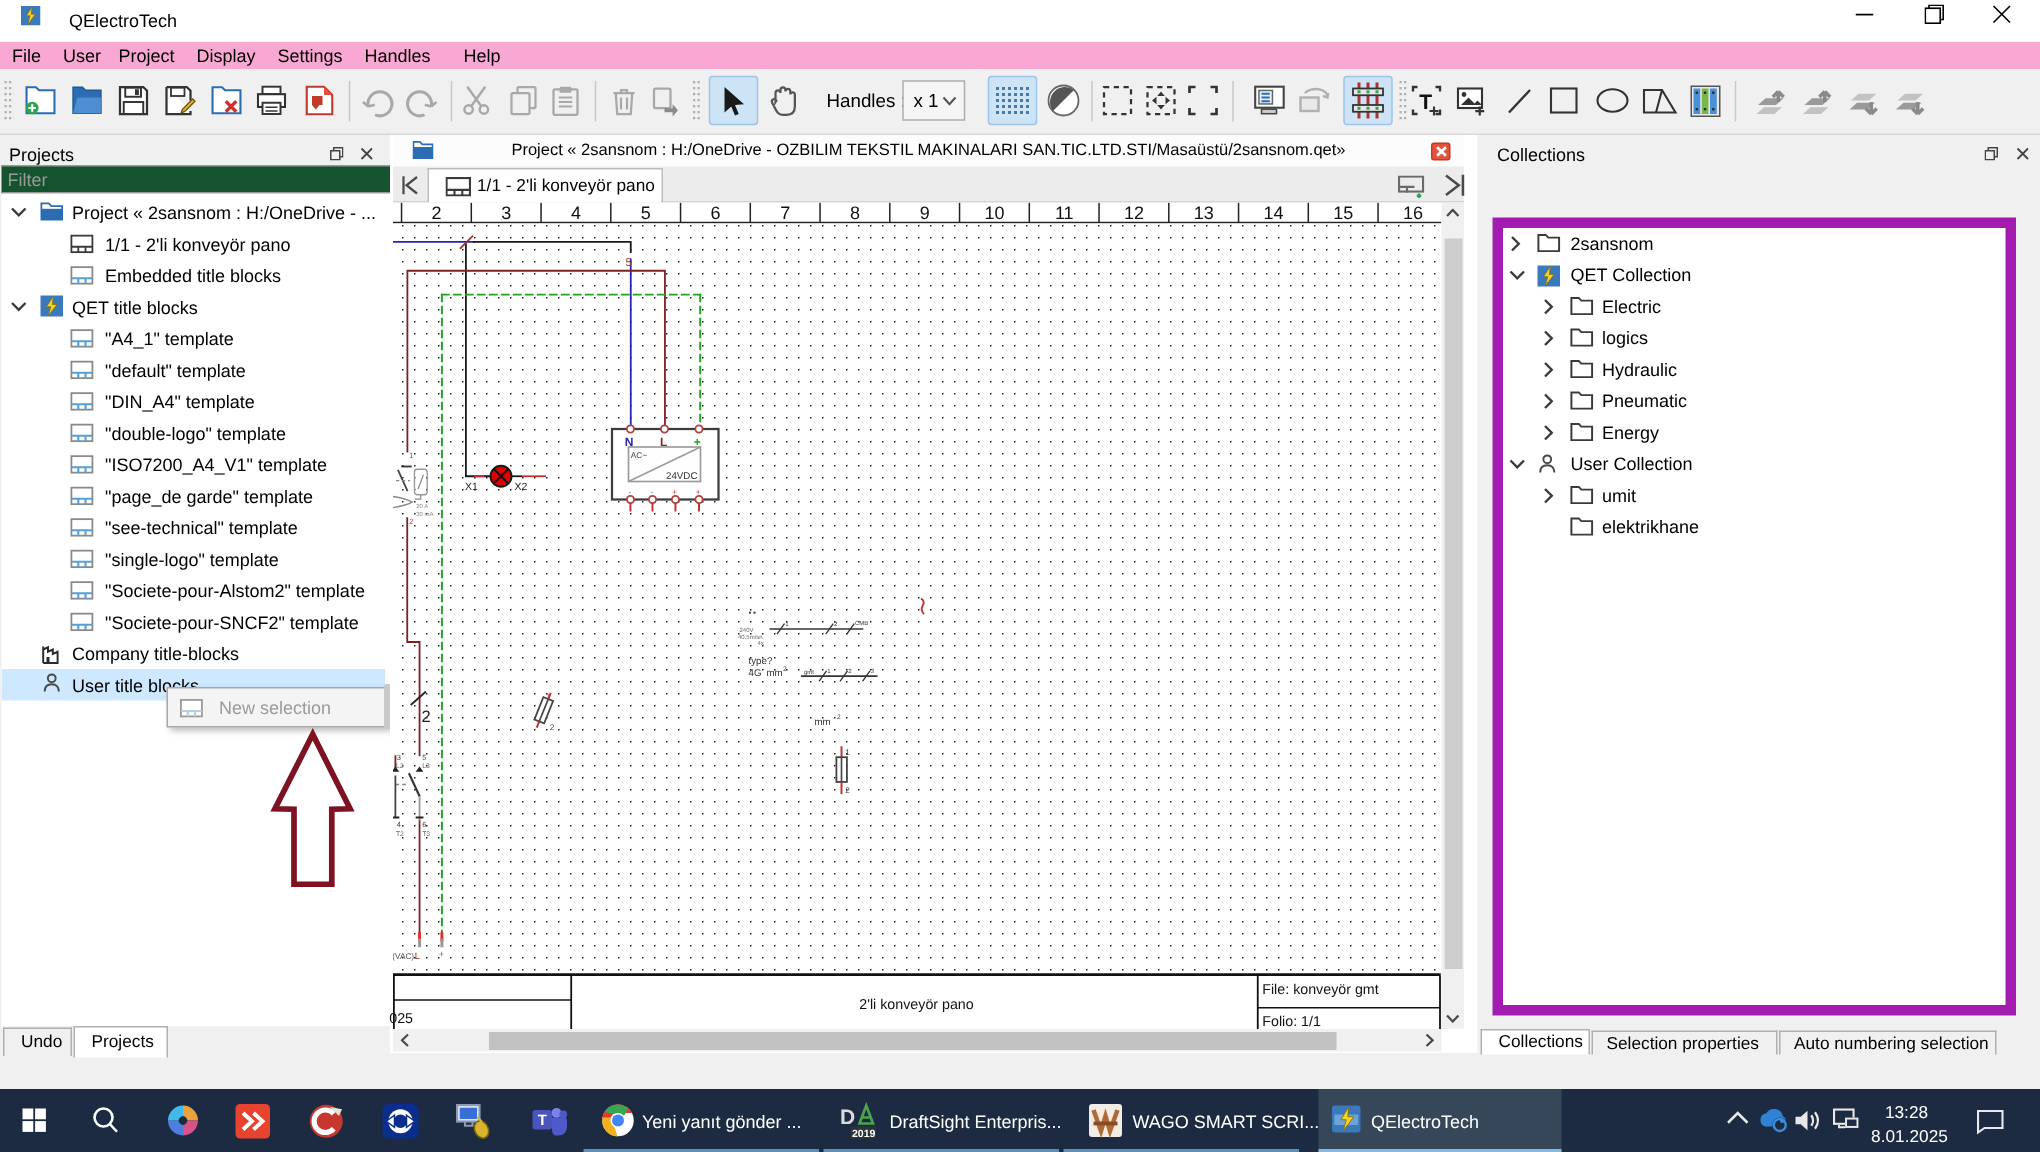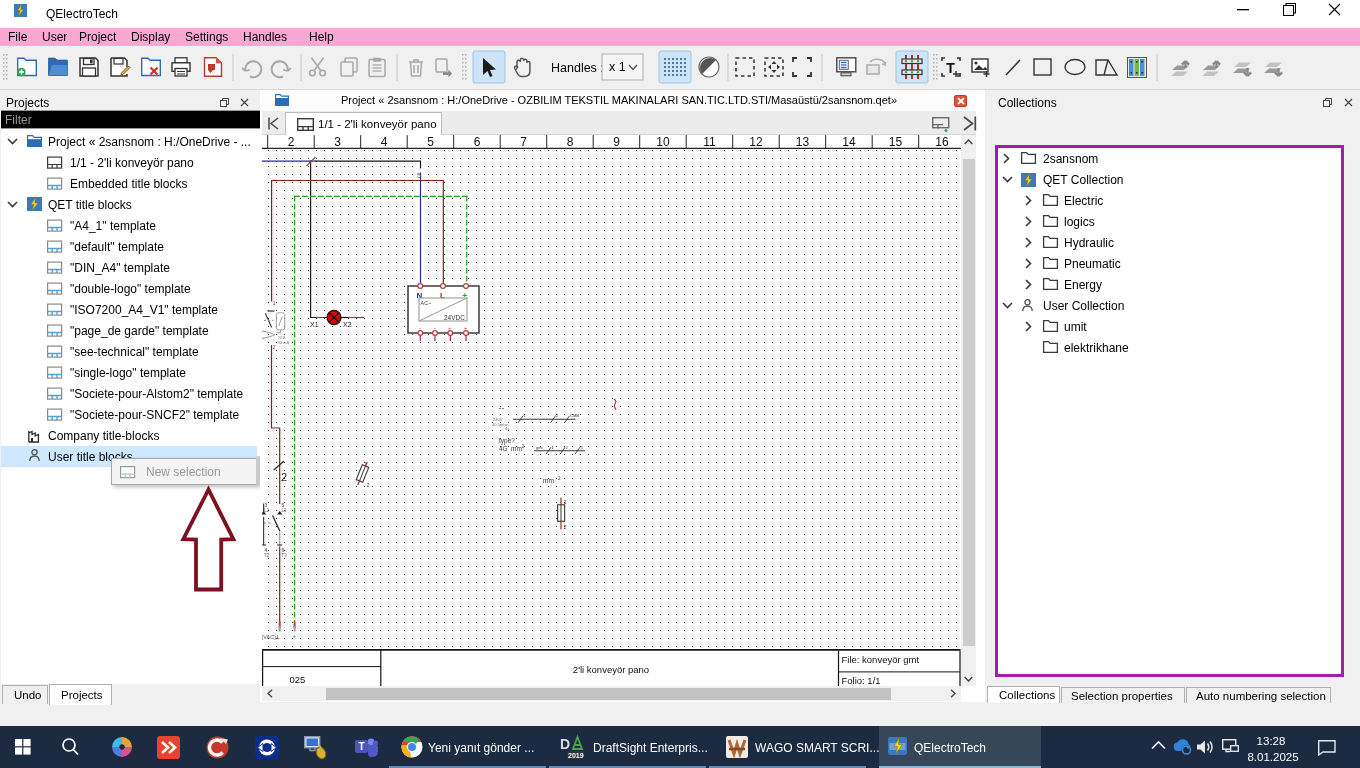--- a/index.html
+++ b/index.html
@@ -289,21 +289,21 @@
 <div class="abs" style="left:0;top:90px;width:260px;height:636px;background:#f0f0f0;">
   <div class="abs t12" style="left:6px;top:6px;">Projects</div>
   <svg class="abs" style="left:220px;top:8px" width="9" height="9" viewBox="0 0 9 9">
     <rect x="0.5" y="2.5" width="6" height="6" fill="none" stroke="#444" stroke-width="1"></rect>
     <path d="M2.5 2.5 L2.5 0.5 L8.5 0.5 L8.5 6.5 L6.5 6.5" fill="none" stroke="#444" stroke-width="1"></path>
   </svg>
   <svg class="abs" style="left:240px;top:8px" width="9" height="9" viewBox="0 0 9 9">
     <path d="M1 1 L8 8 M8 1 L1 8" stroke="#444" stroke-width="1.2"></path>
   </svg>
 
-  <div class="abs" style="left:1px;top:20px;width:277px;height:19px;background:#000000;border:1px solid #999;border-left:none;text-align:center;">
+  <div class="abs" style="left:1px;top:20px;width:277px;height:19px;background:#14532d;border:1px solid #999;border-left:none;text-align:center;">
     <div class="abs" style="left:4px;top:2px;font-size:12px;color:#9a9a9a;">Filter</div>
   </div>
 
   <div class="abs" style="left:1px;top:39px;width:270px;height:555px;background:#fff;border-right:1px solid #b5b5b5;">
     <svg class="abs" style="left:0;top:0" width="256" height="555" viewBox="0 0 256 555">
       <defs>
         <g id="chevdown">
             <path d="M0 0 L4.5 4.5 L9 0" fill="none" stroke="#3a3a3a" stroke-width="1.6"></path>
           </g>
         <g id="chevright">
@@ -646,21 +646,21 @@
 
   <div class="abs" style="left:701px;top:45px;width:15px;height:551px;background:#f0f0f0;">
     <svg class="abs" style="left:3px;top:4px" width="9" height="6" viewBox="0 0 9 6">
         <path d="M0.7 5 L4.5 1 L8.3 5" fill="none" stroke="#4a4a4a" stroke-width="1.5"></path>
       </svg>
     <div class="abs" style="left:1.5px;top:24px;width:12px;height:487px;background:#cdcdcd;"></div>
     <svg class="abs" style="left:3px;top:541px" width="9" height="6" viewBox="0 0 9 6">
         <path d="M0.7 1 L4.5 5 L8.3 1" fill="none" stroke="#4a4a4a" stroke-width="1.5"></path>
       </svg>
   </div>
-  <div class="abs" style="left:-0.5px;top:583.5px;font-size:9.5px;color:#111;font-family:'Liberation Sans',sans-serif;margin-left:30px;">025</div>
+  <div class="abs" style="left:-0.5px;top:583.5px;font-size:9.5px;color:#111;font-family:'Liberation Sans',sans-serif;">025</div>
 
   <div class="abs" style="left:2px;top:596px;width:699px;height:15px;background:#f0f0f0;">
     <svg class="abs" style="left:5px;top:3px" width="6" height="9" viewBox="0 0 6 9">
         <path d="M5 0.7 L1 4.5 L5 8.3" fill="none" stroke="#4a4a4a" stroke-width="1.5"></path>
       </svg>
     <div class="abs" style="left:64px;top:1.5px;width:565px;height:12px;background:#c2c2c2;"></div>
     <svg class="abs" style="left:688px;top:3px" width="6" height="9" viewBox="0 0 6 9">
         <path d="M1 0.7 L5 4.5 L1 8.3" fill="none" stroke="#4a4a4a" stroke-width="1.5"></path>
       </svg>
   </div>
@@ -670,21 +670,21 @@
   <div class="abs t12" style="left:13px;top:6px;">Collections</div>
   <svg class="abs" style="left:338px;top:8px" width="9" height="9" viewBox="0 0 9 9">
     <rect x="0.5" y="2.5" width="6" height="6" fill="none" stroke="#444" stroke-width="1"></rect>
     <path d="M2.5 2.5 L2.5 0.5 L8.5 0.5 L8.5 6.5 L6.5 6.5" fill="none" stroke="#444" stroke-width="1"></path>
   </svg>
   <svg class="abs" style="left:359px;top:8px" width="9" height="9" viewBox="0 0 9 9">
     <path d="M1 1 L8 8 M8 1 L1 8" stroke="#444" stroke-width="1.2"></path>
   </svg>
 
 
-  <div class="abs" style="left:10px;top:55px;width:349px;height:532px;background:#fff;border:3px solid #a21caf;">
+  <div class="abs" style="left:10px;top:55px;width:349px;height:532px;background:#fff;border:7px solid #a21caf;">
     <svg class="abs" style="left:0;top:0" width="347" height="535" viewBox="0 0 347 535">
       <defs>
         <g id="folder2">
             <path d="M0.6 2.8 V0.6 H5.5 L7.2 2.4 H14.4 V11.4 H0.6 Z" fill="#fff" stroke="#3a3a3a" stroke-width="1.3"></path>
           </g>
       </defs>
       <g font-family="Liberation Sans" font-size="12" fill="#000">
         <use href="#chevright" x="6" y="6"></use>
         <use href="#folder2" x="23" y="4"></use>
         <text x="45" y="14.5">2sansnom</text>

